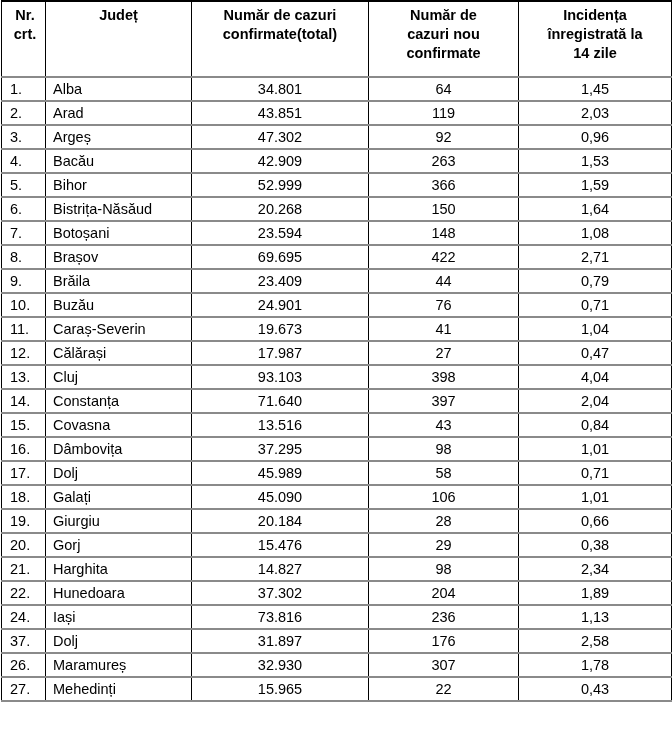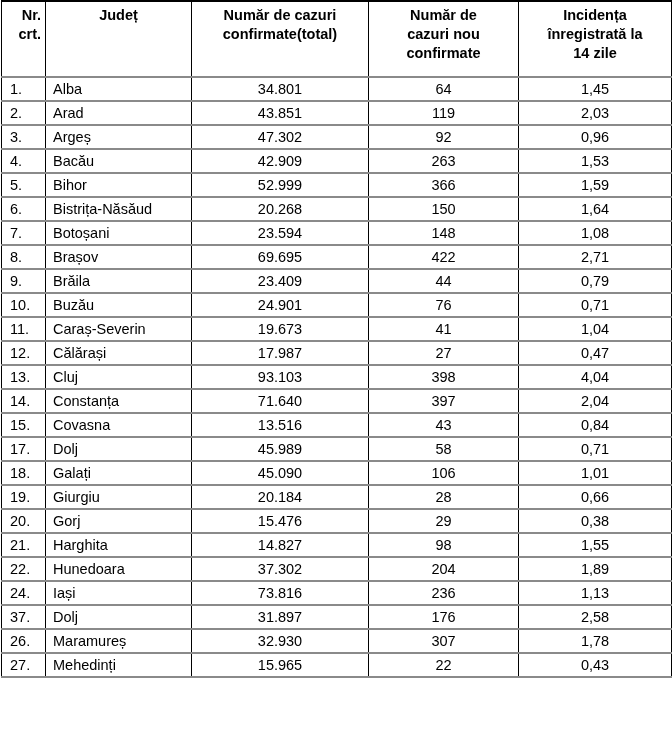--- a/index.html
+++ b/index.html
@@ -41,21 +41,21 @@
     font-weight: bold;
     font-size: 14.5px;
     line-height: 1.32;
     vertical-align: top;
     padding: 4px 4px 2px 4px;
     height: 76px;
     box-sizing: border-box;
     background: #ffffff;
   }
   thead th.h-nr {
-    text-align: right;
+    text-align: center;
     padding-left: 7px;
   }
   thead th.h-center {
   }
 
   tbody td {
     border-left: 1.5px solid #000;
     border-right: 1.5px solid #000;
     border-top: 2px solid #8a8a8a;
     border-bottom: 2px solid #8a8a8a;
@@ -221,20 +221,27 @@
           <td class="cell-num">2,04</td>
         </tr>
         <tr>
           <td class="cell-nr">15.</td>
           <td class="cell-judet">Covasna</td>
           <td class="cell-num">13.516</td>
           <td class="cell-num">43</td>
           <td class="cell-num">0,84</td>
         </tr>
         <tr>
+          <td class="cell-nr">16.</td>
+          <td class="cell-judet">Dâmbovița</td>
+          <td class="cell-num">37.295</td>
+          <td class="cell-num">98</td>
+          <td class="cell-num">1,01</td>
+        </tr>
+        <tr>
           <td class="cell-nr">17.</td>
           <td class="cell-judet">Dolj</td>
           <td class="cell-num">45.989</td>
           <td class="cell-num">58</td>
           <td class="cell-num">0,71</td>
         </tr>
         <tr>
           <td class="cell-nr">18.</td>
           <td class="cell-judet">Galați</td>
           <td class="cell-num">45.090</td>
@@ -253,21 +260,21 @@
           <td class="cell-judet">Gorj</td>
           <td class="cell-num">15.476</td>
           <td class="cell-num">29</td>
           <td class="cell-num">0,38</td>
         </tr>
         <tr>
           <td class="cell-nr">21.</td>
           <td class="cell-judet">Harghita</td>
           <td class="cell-num">14.827</td>
           <td class="cell-num">98</td>
-          <td class="cell-num">1,55</td>
+          <td class="cell-num">2,34</td>
         </tr>
         <tr>
           <td class="cell-nr">22.</td>
           <td class="cell-judet">Hunedoara</td>
           <td class="cell-num">37.302</td>
           <td class="cell-num">204</td>
           <td class="cell-num">1,89</td>
         </tr>
         <tr>
           <td class="cell-nr">24.</td>

